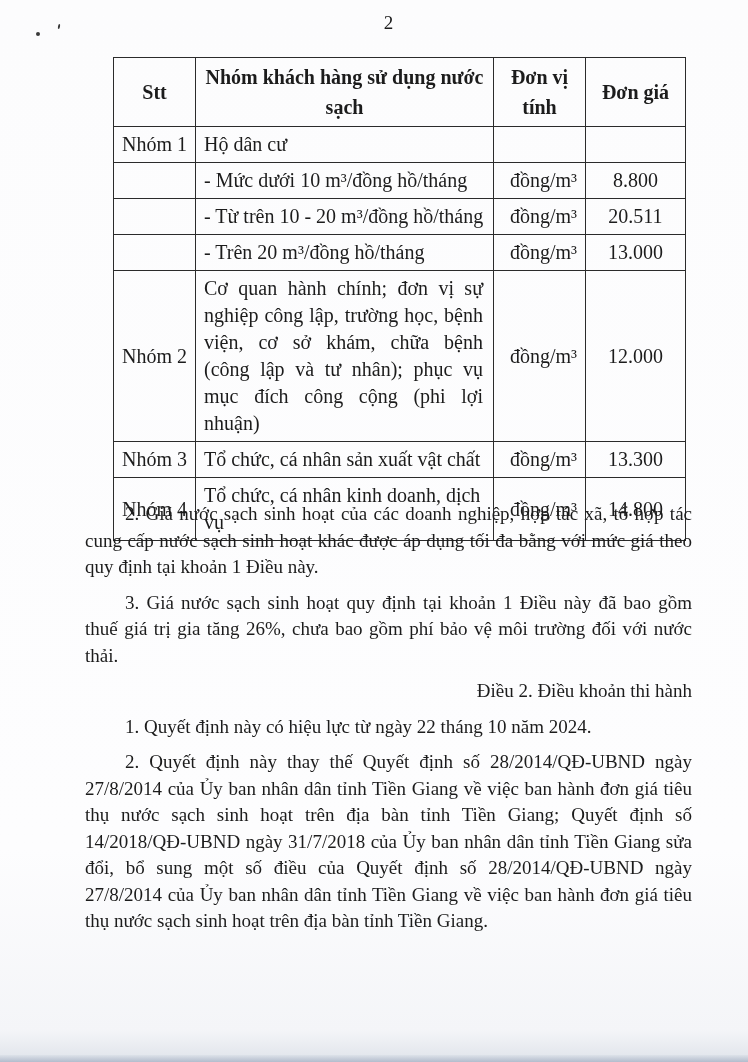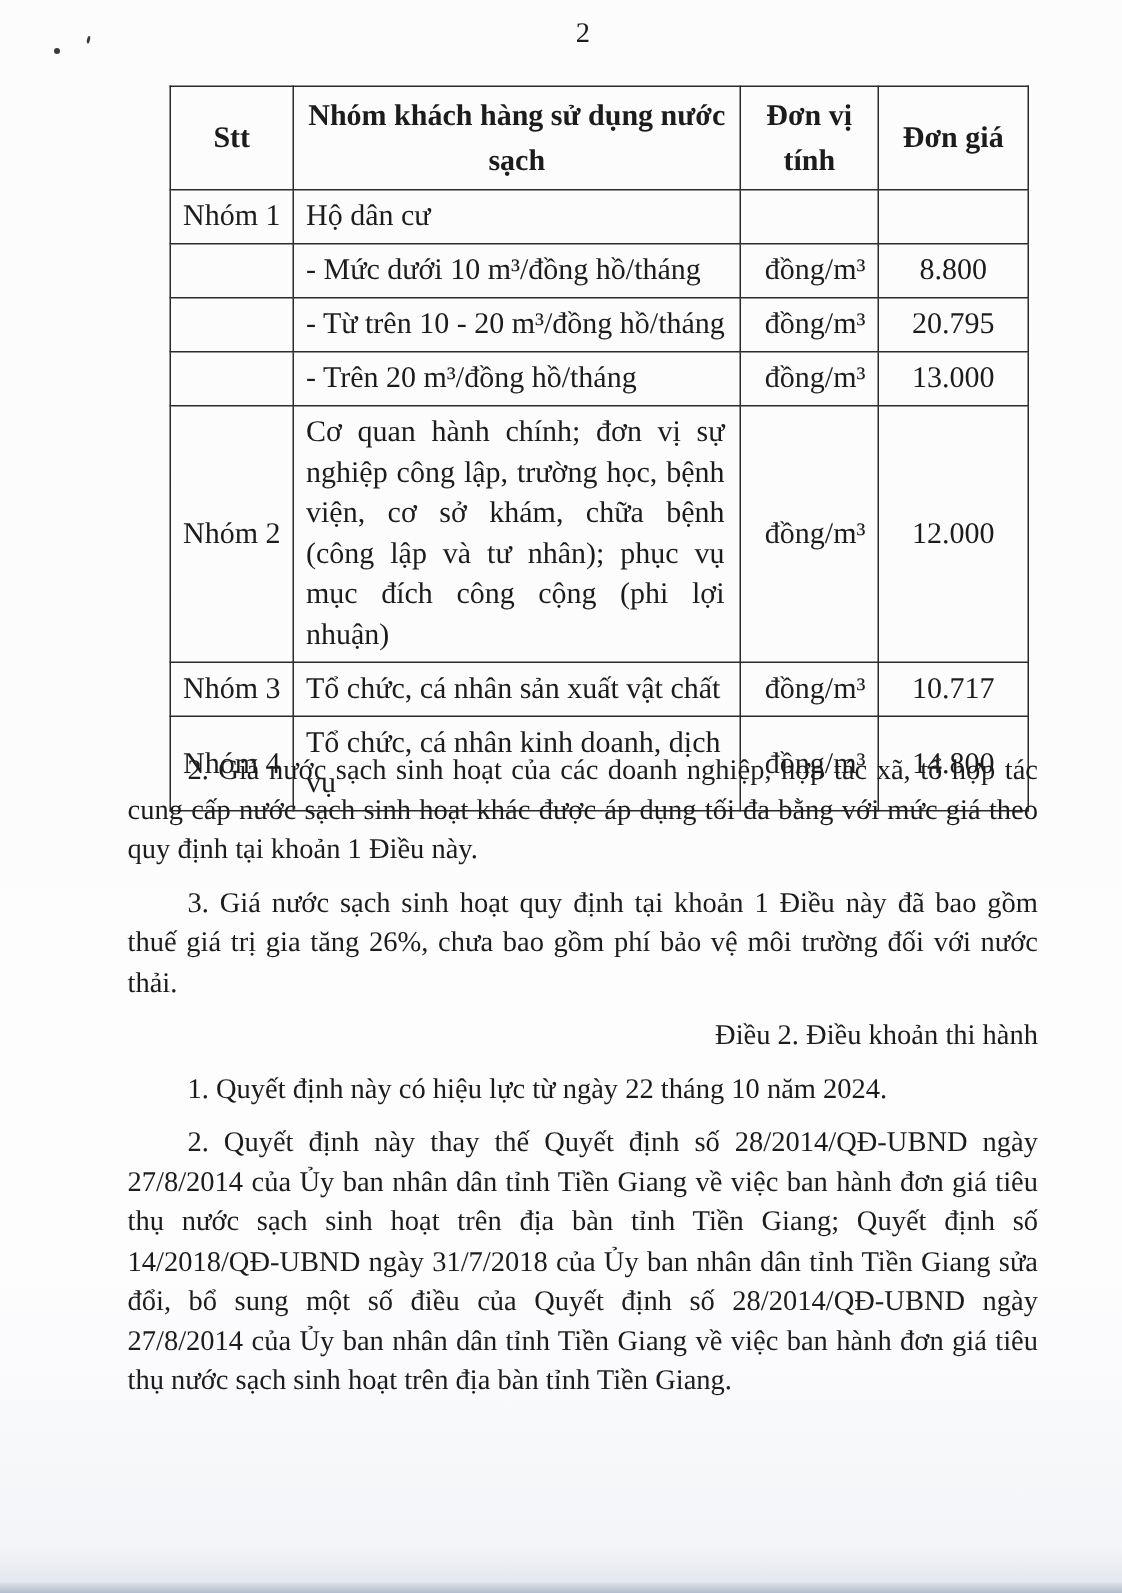--- a/index.html
+++ b/index.html
@@ -106,39 +106,39 @@
       <tr class="row-h42">
         <td class="cell-stt"></td>
         <td class="cell-group">- Mức dưới 10 m³/đồng hồ/tháng</td>
         <td class="cell-unit">đồng/m³</td>
         <td class="cell-price">8.800</td>
       </tr>
       <tr class="row-h42">
         <td class="cell-stt"></td>
         <td class="cell-group">- Từ trên 10 - 20 m³/đồng hồ/tháng</td>
         <td class="cell-unit">đồng/m³</td>
-        <td class="cell-price">20.795</td>
+        <td class="cell-price">20.511</td>
       </tr>
       <tr class="row-h42">
         <td class="cell-stt"></td>
         <td class="cell-group">- Trên 20 m³/đồng hồ/tháng</td>
         <td class="cell-unit">đồng/m³</td>
         <td class="cell-price">13.000</td>
       </tr>
       <tr class="row-h135">
         <td class="cell-stt">Nhóm 2</td>
         <td class="cell-group justify">Cơ quan hành chính; đơn vị sự nghiệp công lập, trường học, bệnh viện, cơ sở khám, chữa bệnh (công lập và tư nhân); phục vụ mục đích công cộng (phi lợi nhuận)</td>
         <td class="cell-unit">đồng/m³</td>
         <td class="cell-price">12.000</td>
       </tr>
       <tr class="row-h42">
         <td class="cell-stt">Nhóm 3</td>
         <td class="cell-group">Tổ chức, cá nhân sản xuất vật chất</td>
         <td class="cell-unit">đồng/m³</td>
-        <td class="cell-price">10.717</td>
+        <td class="cell-price">13.300</td>
       </tr>
       <tr class="row-h42">
         <td class="cell-stt">Nhóm 4</td>
         <td class="cell-group">Tổ chức, cá nhân kinh doanh, dịch vụ</td>
         <td class="cell-unit">đồng/m³</td>
         <td class="cell-price">14.800</td>
       </tr>
     </tbody>
   </table>
 

